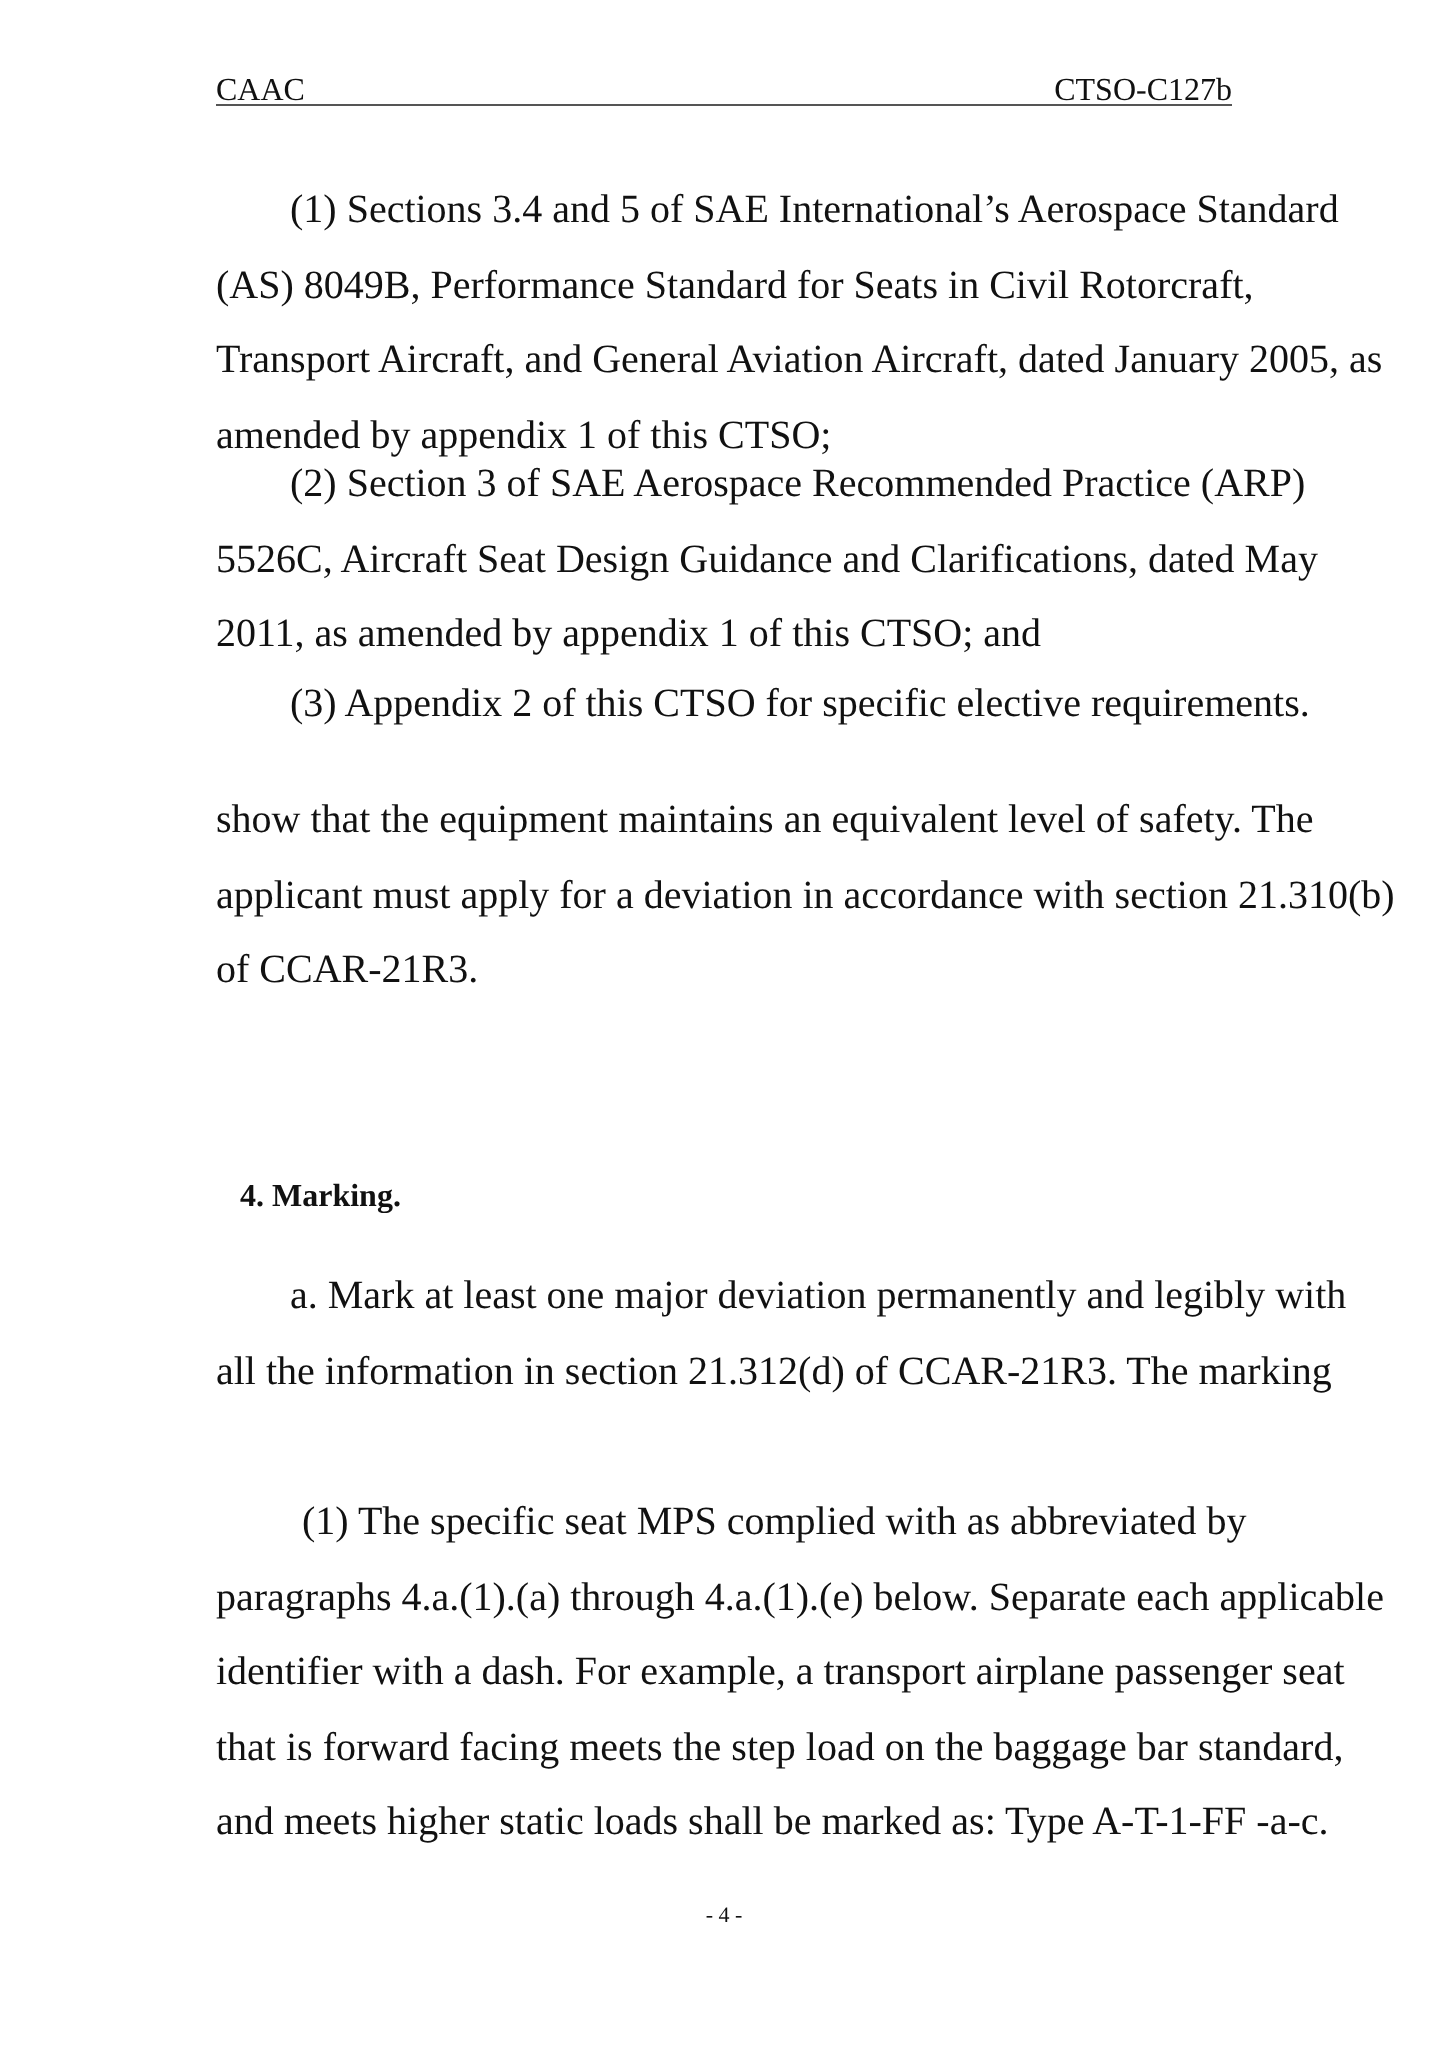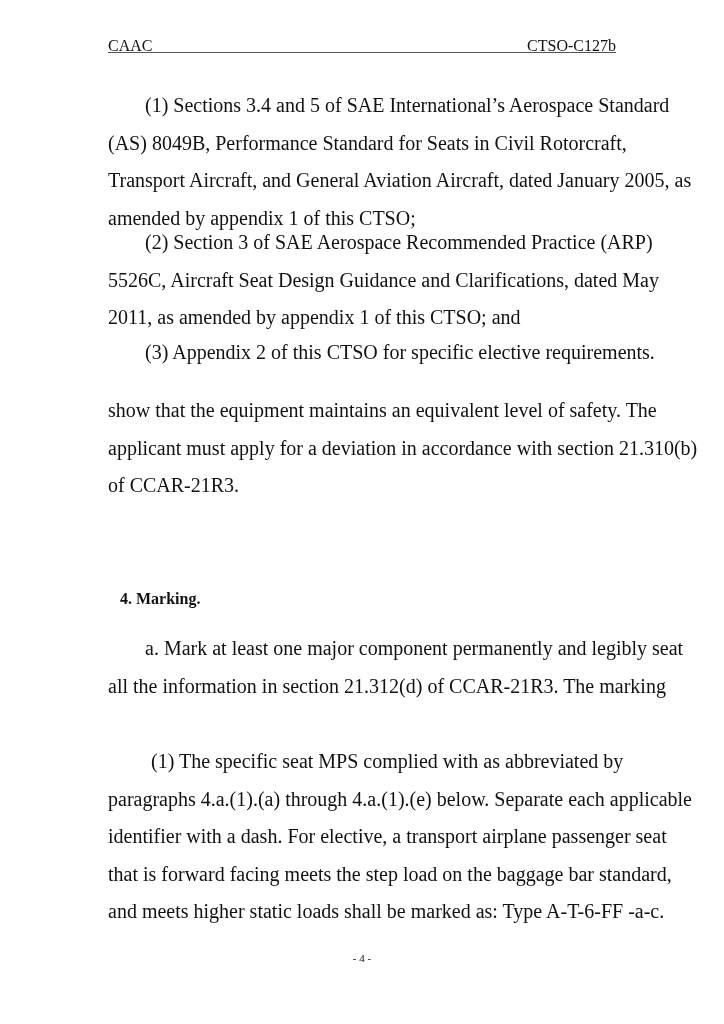--- a/index.html
+++ b/index.html
@@ -45,25 +45,25 @@
 
 <div class="p" style="top:392px;">
   <span class="ln">show that the equipment maintains an equivalent level of safety. The</span>
   <span class="ln">applicant must apply for a deviation in accordance with section 21.310(b)</span>
   <span class="ln last">of CCAR-21R3.</span>
 </div>
 
 <div class="heading">4. Marking.</div>
 
 <div class="p" style="top:630px;">
-  <span class="ln first">a. Mark at least one major component permanently and legibly seat</span>
+  <span class="ln first">a. Mark at least one major deviation permanently and legibly with</span>
   <span class="ln">all the information in section 21.312(d) of CCAR-21R3. The marking</span>
 </div>
 
 <div class="p" style="top:743px;">
   <span class="ln first2">(1) The specific seat MPS complied with as abbreviated by</span>
   <span class="ln">paragraphs 4.a.(1).(a) through 4.a.(1).(e) below. Separate each applicable</span>
-  <span class="ln">identifier with a dash. For elective, a transport airplane passenger seat</span>
+  <span class="ln">identifier with a dash. For example, a transport airplane passenger seat</span>
   <span class="ln">that is forward facing meets the step load on the baggage bar standard,</span>
-  <span class="ln last">and meets higher static loads shall be marked as: Type A-T-6-FF -a-c.</span>
+  <span class="ln last">and meets higher static loads shall be marked as: Type A-T-1-FF -a-c.</span>
 </div>
 
 <div class="footer">- 4 -</div>
 
 </body></html>

